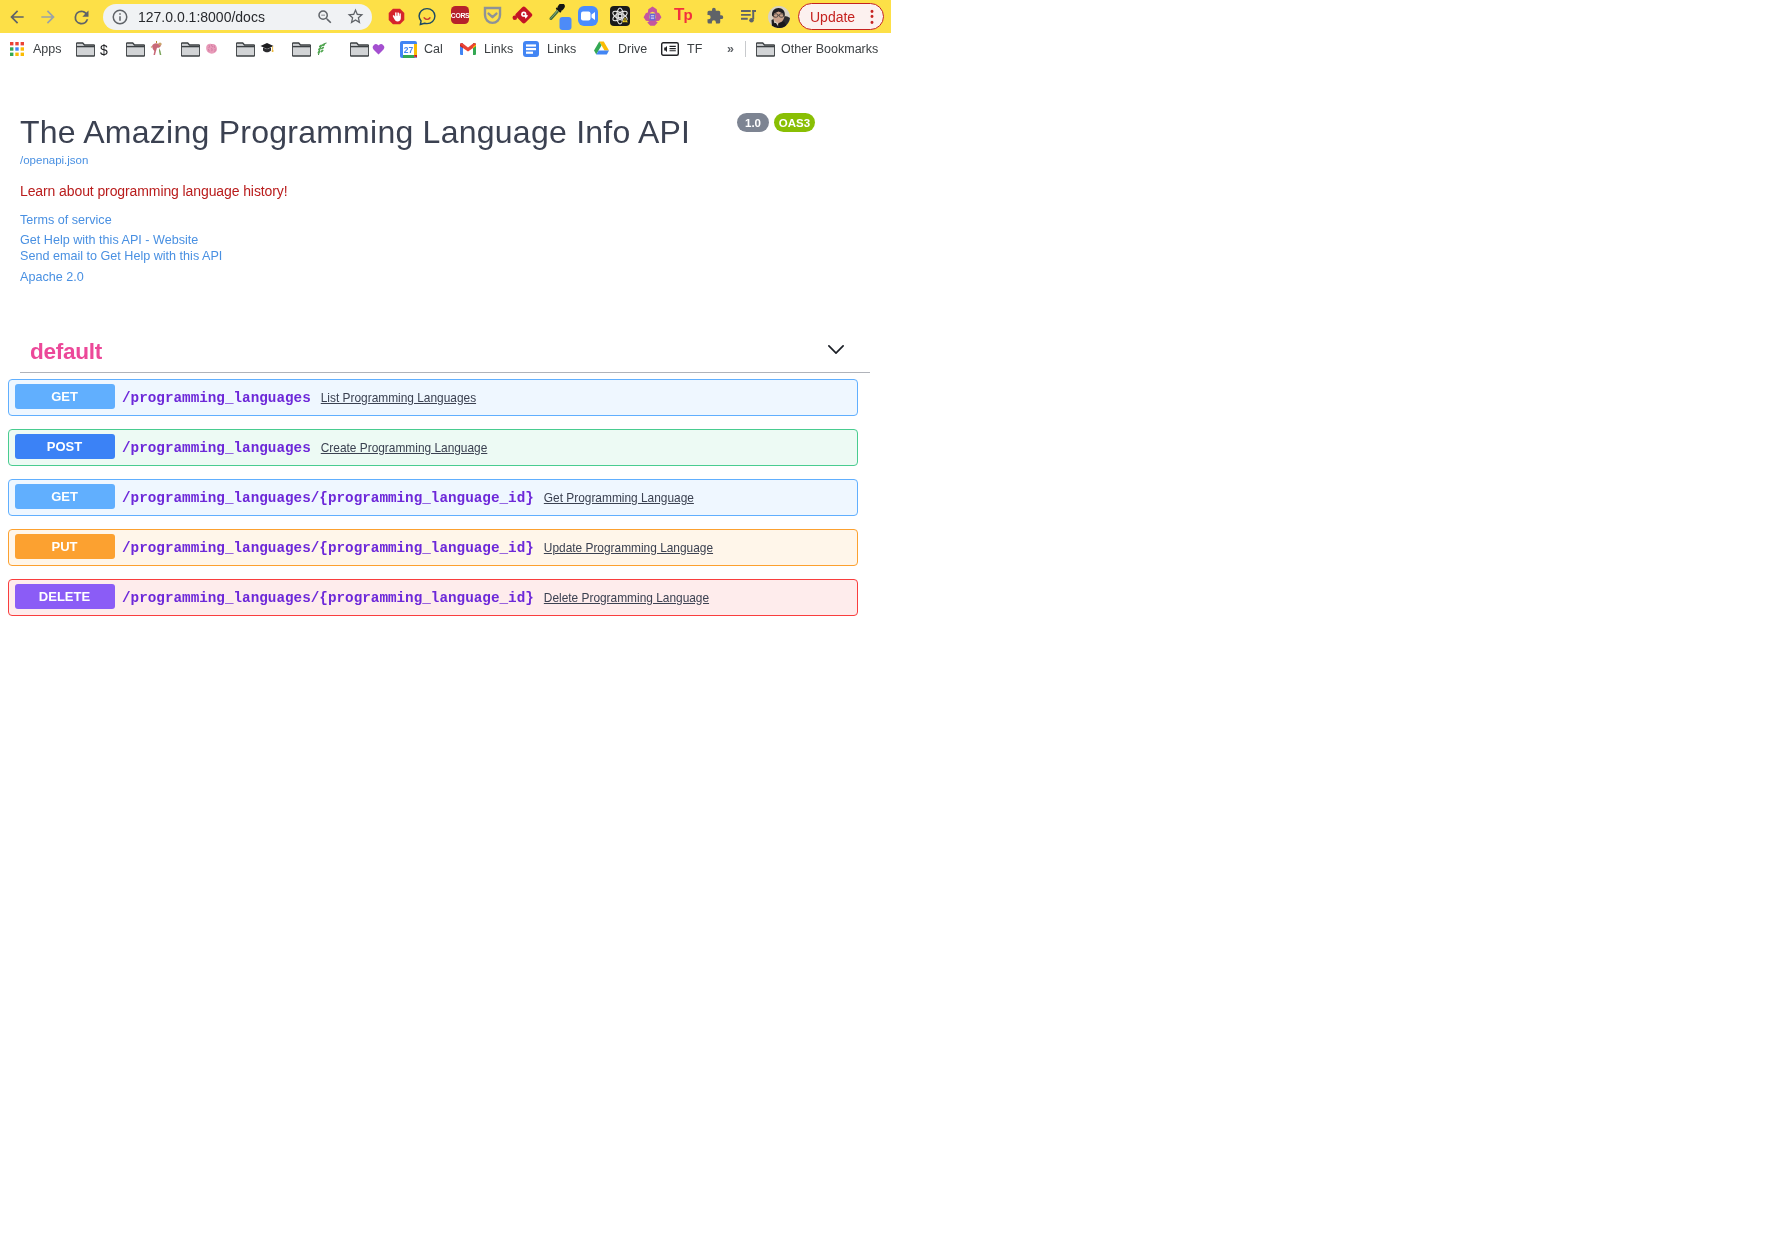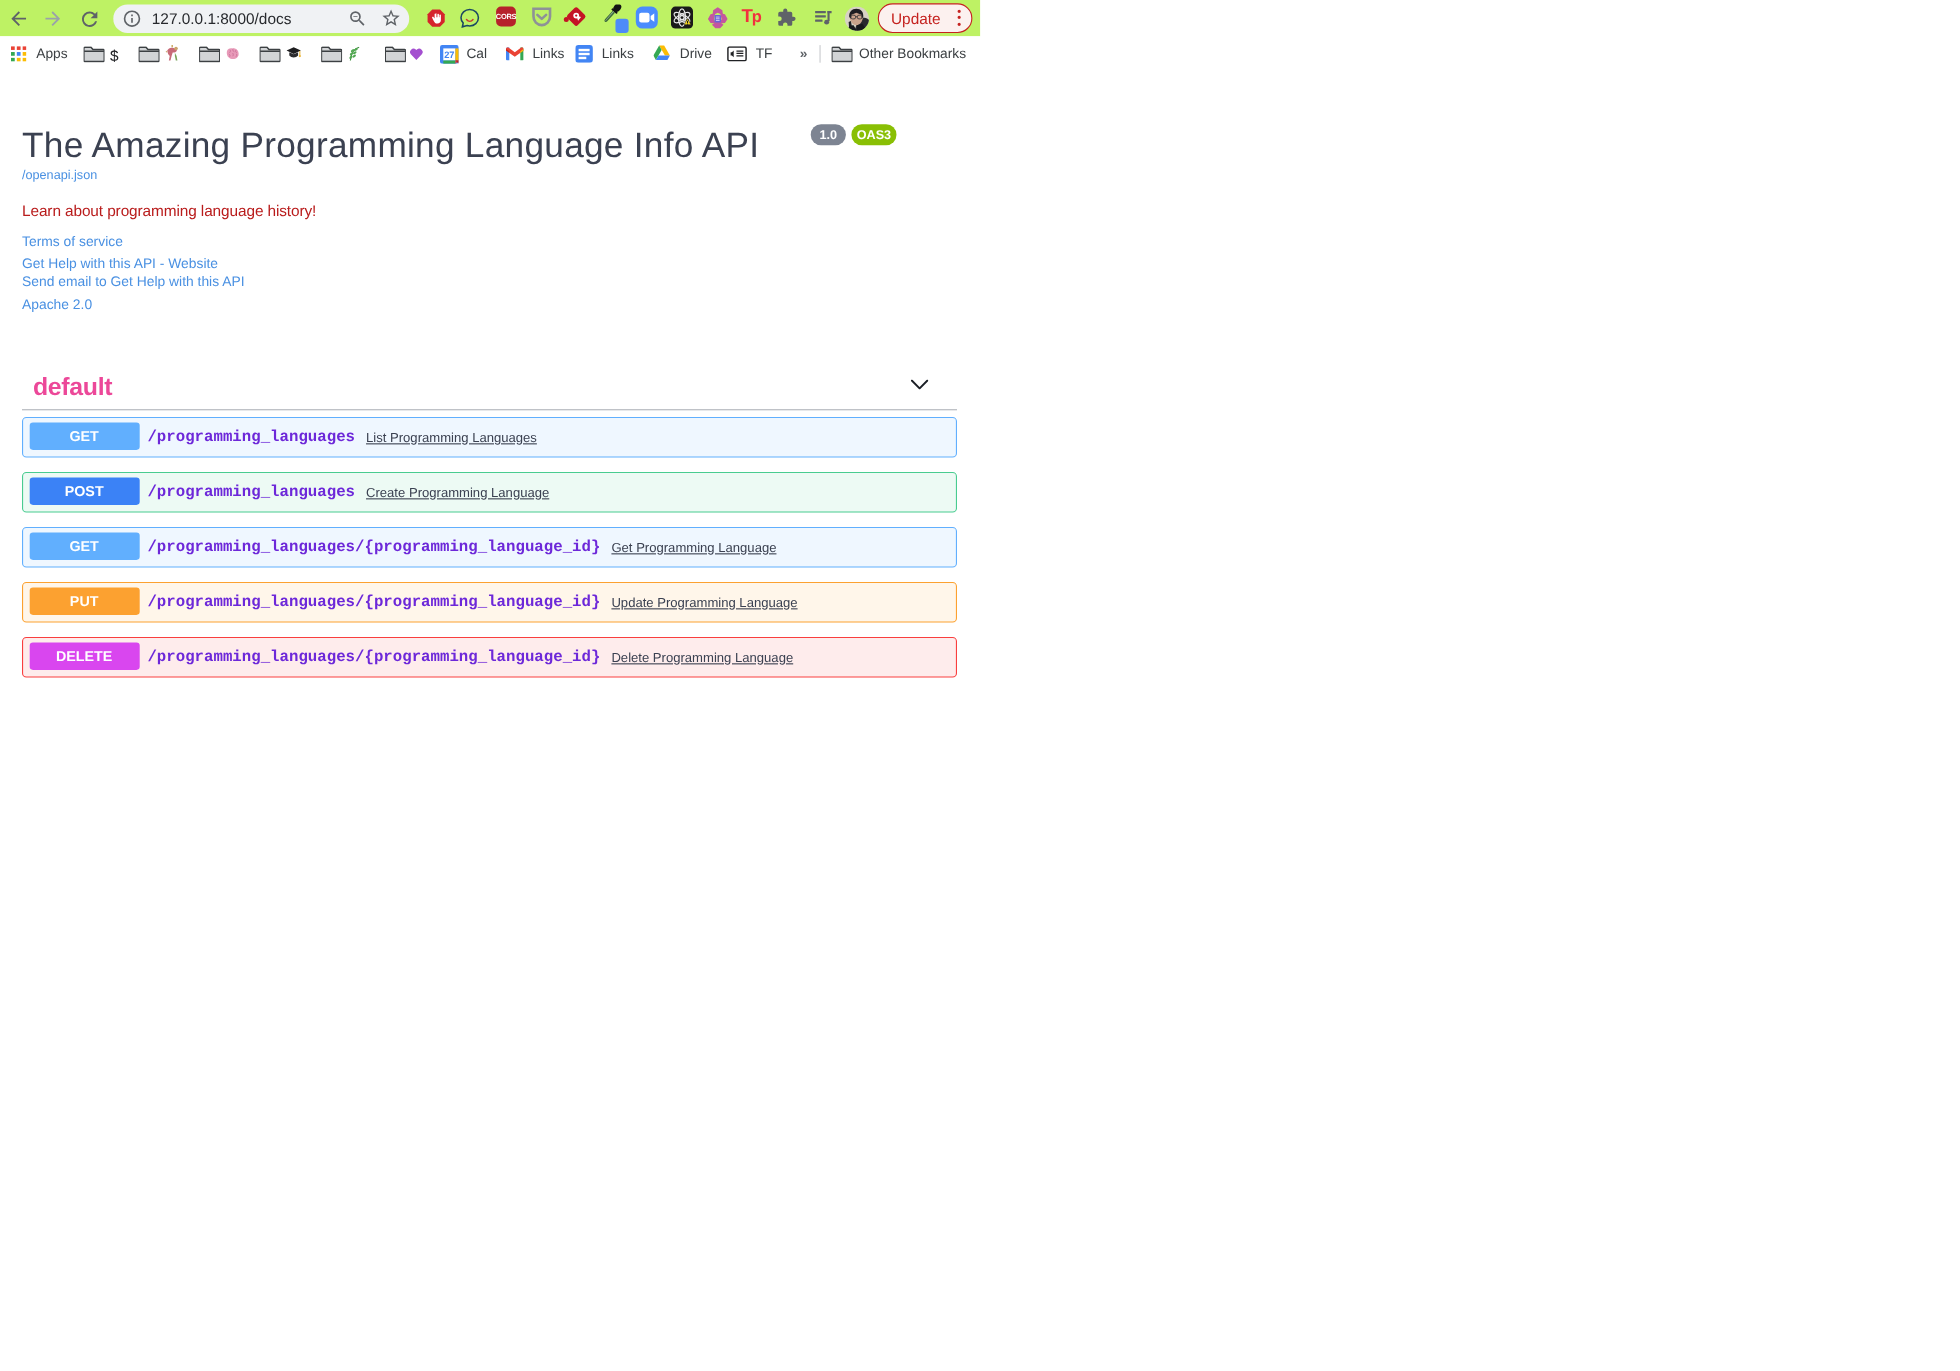--- a/index.html
+++ b/index.html
@@ -1,28 +1,28 @@
 <!DOCTYPE html>
 <html><head>
 <meta charset="utf-8">
 <style>
 * { margin:0; padding:0; box-sizing:border-box; }
 html,body { width:891px; height:623px; background:#fff; font-family:"Liberation Sans", sans-serif; overflow:hidden; }
 .abs { position:absolute; }
 
-#toolbar { position:absolute; left:0; top:0; width:891px; height:33px; background:#bef264; }
+#toolbar { position:absolute; left:0; top:0; width:891px; height:33px; background:#fde047; }
 #bookbar { position:absolute; left:0; top:33px; width:891px; height:31px; background:#fff; }
 #urlpill { position:absolute; left:103px; top:4px; width:269px; height:25.5px; background:#f0f2f4; border-radius:13px; }
 #urltext { position:absolute; left:138px; top:9px; font-size:14px; color:#27292d; letter-spacing:0; }
 .bmlabel { position:absolute; top:42px; font-size:12.5px; color:#3c4043; }
 
 .title { position:absolute; left:20px; top:114px; font-size:32px; font-weight:normal; color:#3b4151; letter-spacing:0.25px; }
 .vbadge { position:absolute; top:113px; height:19px; border-radius:10px; color:#fff; font-weight:bold; font-size:11.5px; display:flex; align-items:center; justify-content:center; }
 .link { color:#4990e2; text-decoration:none; }
-.opblock { position:absolute; left:20px; width:850px; height:37px; border-radius:4px; border:1px solid; display:flex; align-items:center;text-align:center; }
+.opblock { position:absolute; left:8px; width:850px; height:37px; border-radius:4px; border:1px solid; display:flex; align-items:center;text-align:center; }
 .method { width:100px; height:25px; margin-left:5.5px; margin-top:-2.5px; border-radius:3px; color:#fff; font-weight:bold; font-size:13px; display:flex; align-items:center; justify-content:center; flex:none; }
 .path { font-family:"Liberation Mono", monospace; font-weight:bold; font-size:14.3px; color:#6d28d9; margin-left:7.5px; }
 .summ { font-size:11.9px; color:#3b4151; margin-left:10px;text-decoration:underline; }
 </style>
 </head>
 <body>
 
 <div id="toolbar">
   <svg class="abs" style="left:7px;top:7px" width="20" height="20" viewBox="0 0 24 24">
       <path d="M20 11H7.8l5.6-5.6L12 4l-8 8 8 8 1.4-1.4L7.8 13H20v-2z" fill="#5f6368"></path>
@@ -317,17 +317,17 @@
     <div class="method" style="background:#61affe">GET</div>
     <div class="path">/programming_languages/{programming_language_id}</div>
     <div class="summ">Get Programming Language</div>
   </div>
 <div class="opblock" style="top:529px;background:#fff6ea;border-color:#fca130">
     <div class="method" style="background:#fca130">PUT</div>
     <div class="path">/programming_languages/{programming_language_id}</div>
     <div class="summ">Update Programming Language</div>
   </div>
 <div class="opblock" style="top:579px;background:#feecec;border-color:#f93e3e">
-    <div class="method" style="background:#d946ef">DELETE</div>
+    <div class="method" style="background:#8b5cf6">DELETE</div>
     <div class="path">/programming_languages/{programming_language_id}</div>
     <div class="summ">Delete Programming Language</div>
   </div>
 
 
 </body></html>

